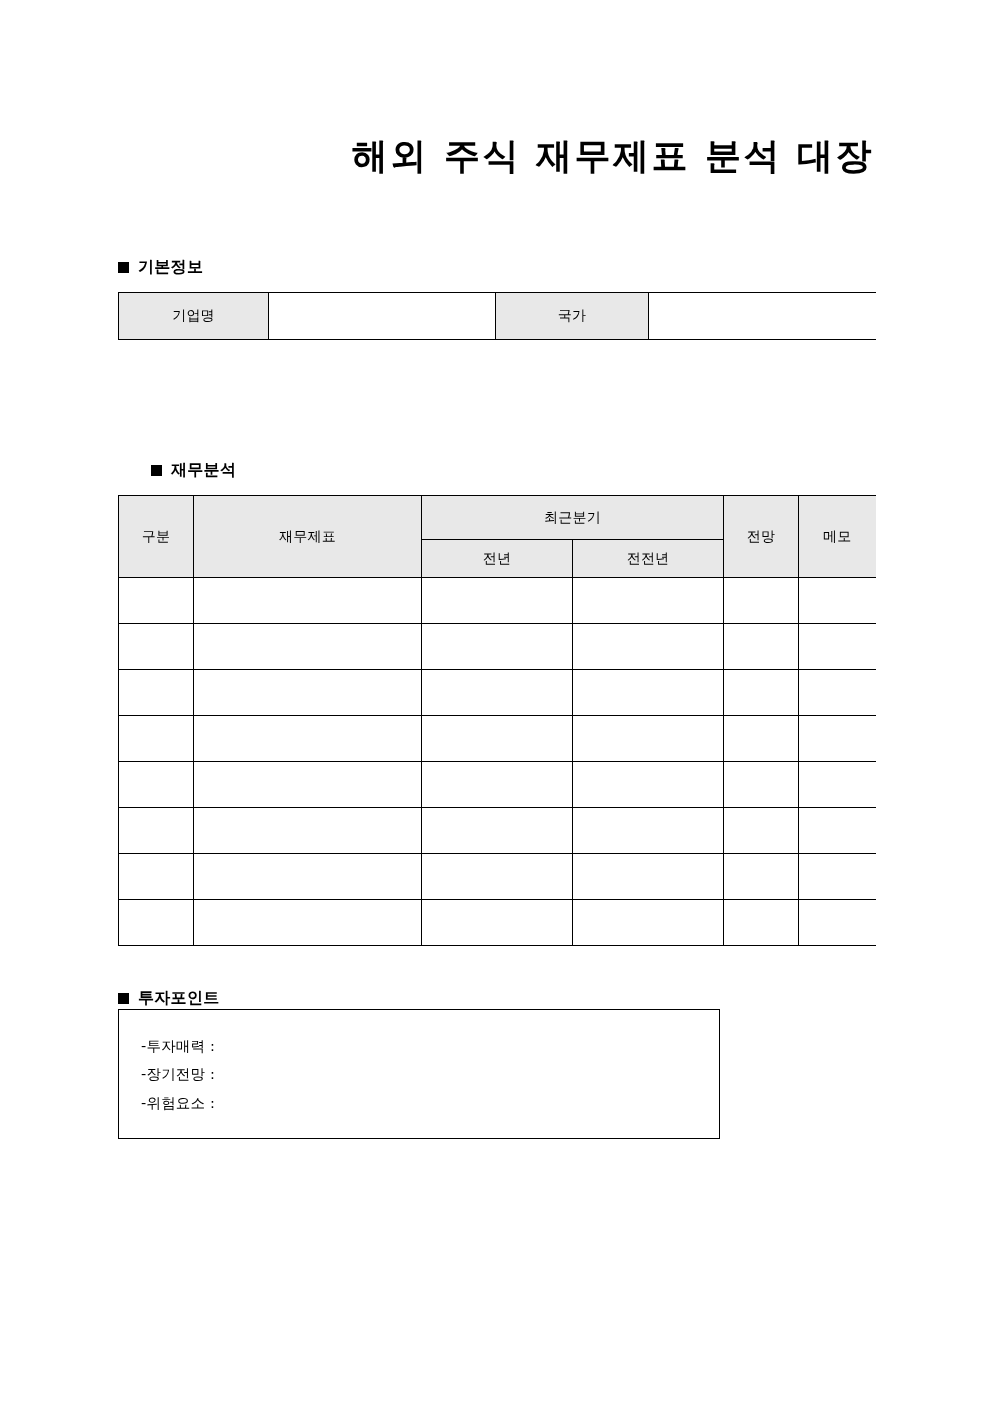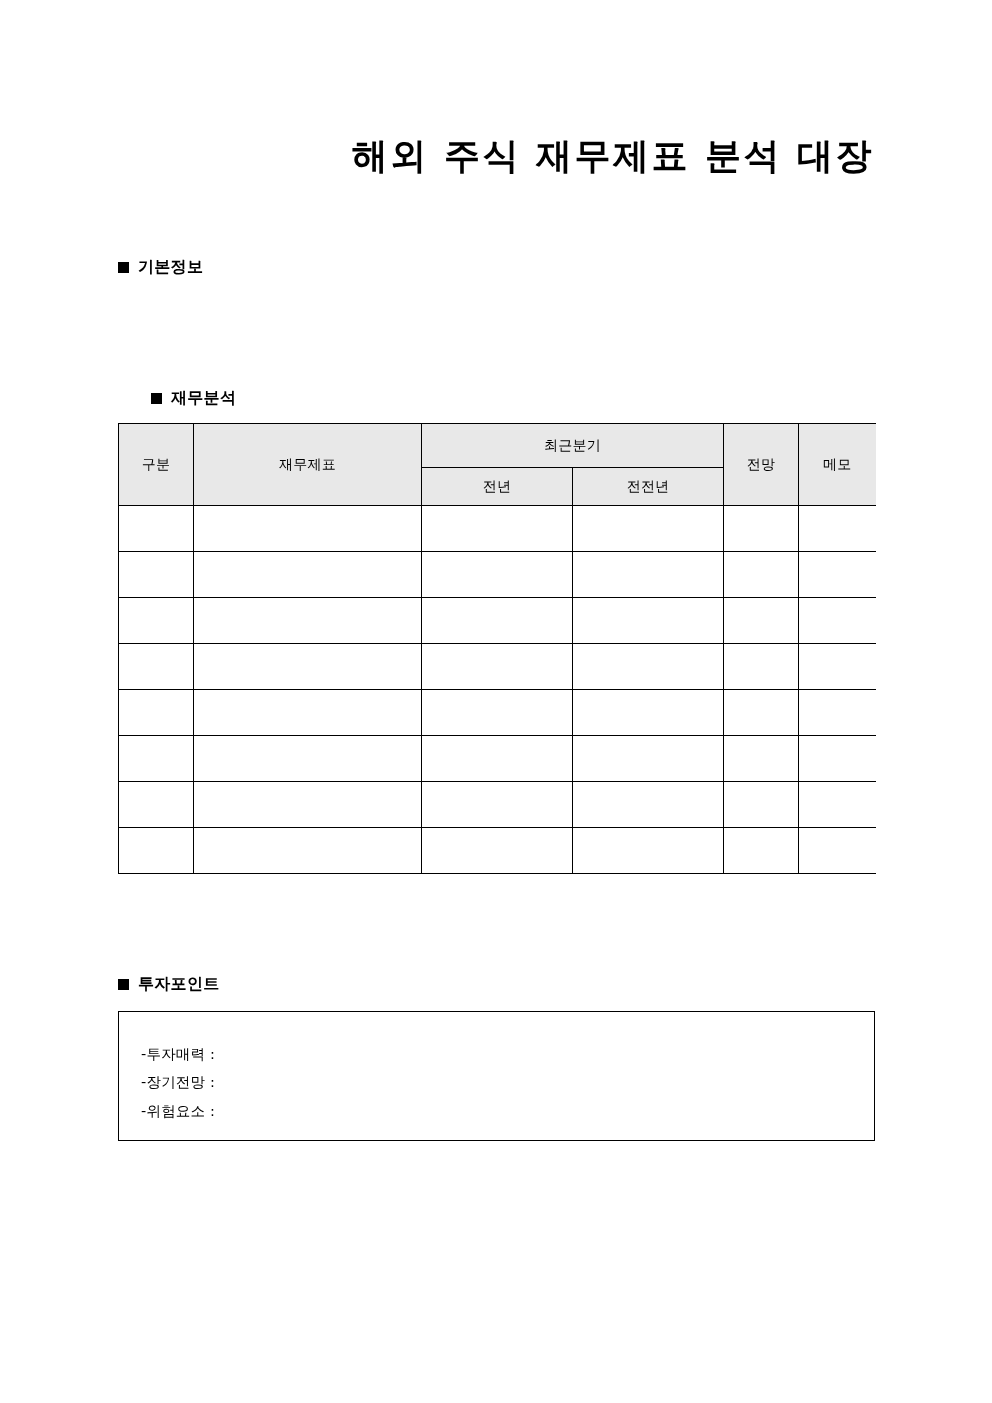--- a/index.html
+++ b/index.html
@@ -49,22 +49,22 @@
     display: inline-block;
     width: 11px;
     height: 11px;
     background: #000000;
     flex: 0 0 auto;
     position: relative;
     top: 0px;
   }
 
   .sec-basic   { margin-top: 80px; }
-  .sec-fin     { margin-top: 96px; padding-left: 33px; }
-  .sec-points  { margin-top: 100px; }
+  .sec-fin     { margin-top: 120px; padding-left: 33px; }
+  .sec-points  { margin-top: 42px; }
 
   
   table.sheet {
     border-collapse: collapse;
     table-layout: fixed;
     width: 757px;
     margin-top: 14px;
     font-size: 14px;
   }
   table.sheet td, table.sheet th {
@@ -92,26 +92,25 @@
   .tbl-basic tr { height: 47px; }
 
   
   .tbl-fin { margin-top: 13px; }
   .tbl-fin thead tr.hrow-1 { height: 44px; }
   .tbl-fin thead tr.hrow-2 { height: 38px; }
   .tbl-fin tbody tr { height: 46px; }
 
   
   .points-box {
-    margin-top: 16px;
-    width: 757px;
+    width: 602px;
     height: 130px;
     box-sizing: border-box;
     border: 1.3px solid #000000;
-    padding: 28px 0 0 22px;
+    padding: 22px 0 0 22px;
     font-size: 14.5px;
     line-height: 1.95;
     letter-spacing: 0.2px;
   }
   .points-box .pline { white-space: pre; }
 </style>
 </head>
 <body>
 
 <div class="page">
@@ -124,20 +123,26 @@
   </div>
 
   <table class="sheet tbl-basic">
     <colgroup>
       <col style="width:150px">
       <col style="width:227px">
       <col style="width:153px">
       <col style="width:227px">
     </colgroup>
     <tbody>
+      <tr>
+        <td class="hd">기업명</td>
+        <td></td>
+        <td class="hd">국가</td>
+        <td class="open-right"></td>
+      </tr>
     </tbody>
   </table>
 
   <div class="section-heading sec-fin">
     <span class="bullet"></span>
     <span>재무분석</span>
   </div>
 
   <table class="sheet tbl-fin">
     <colgroup>

